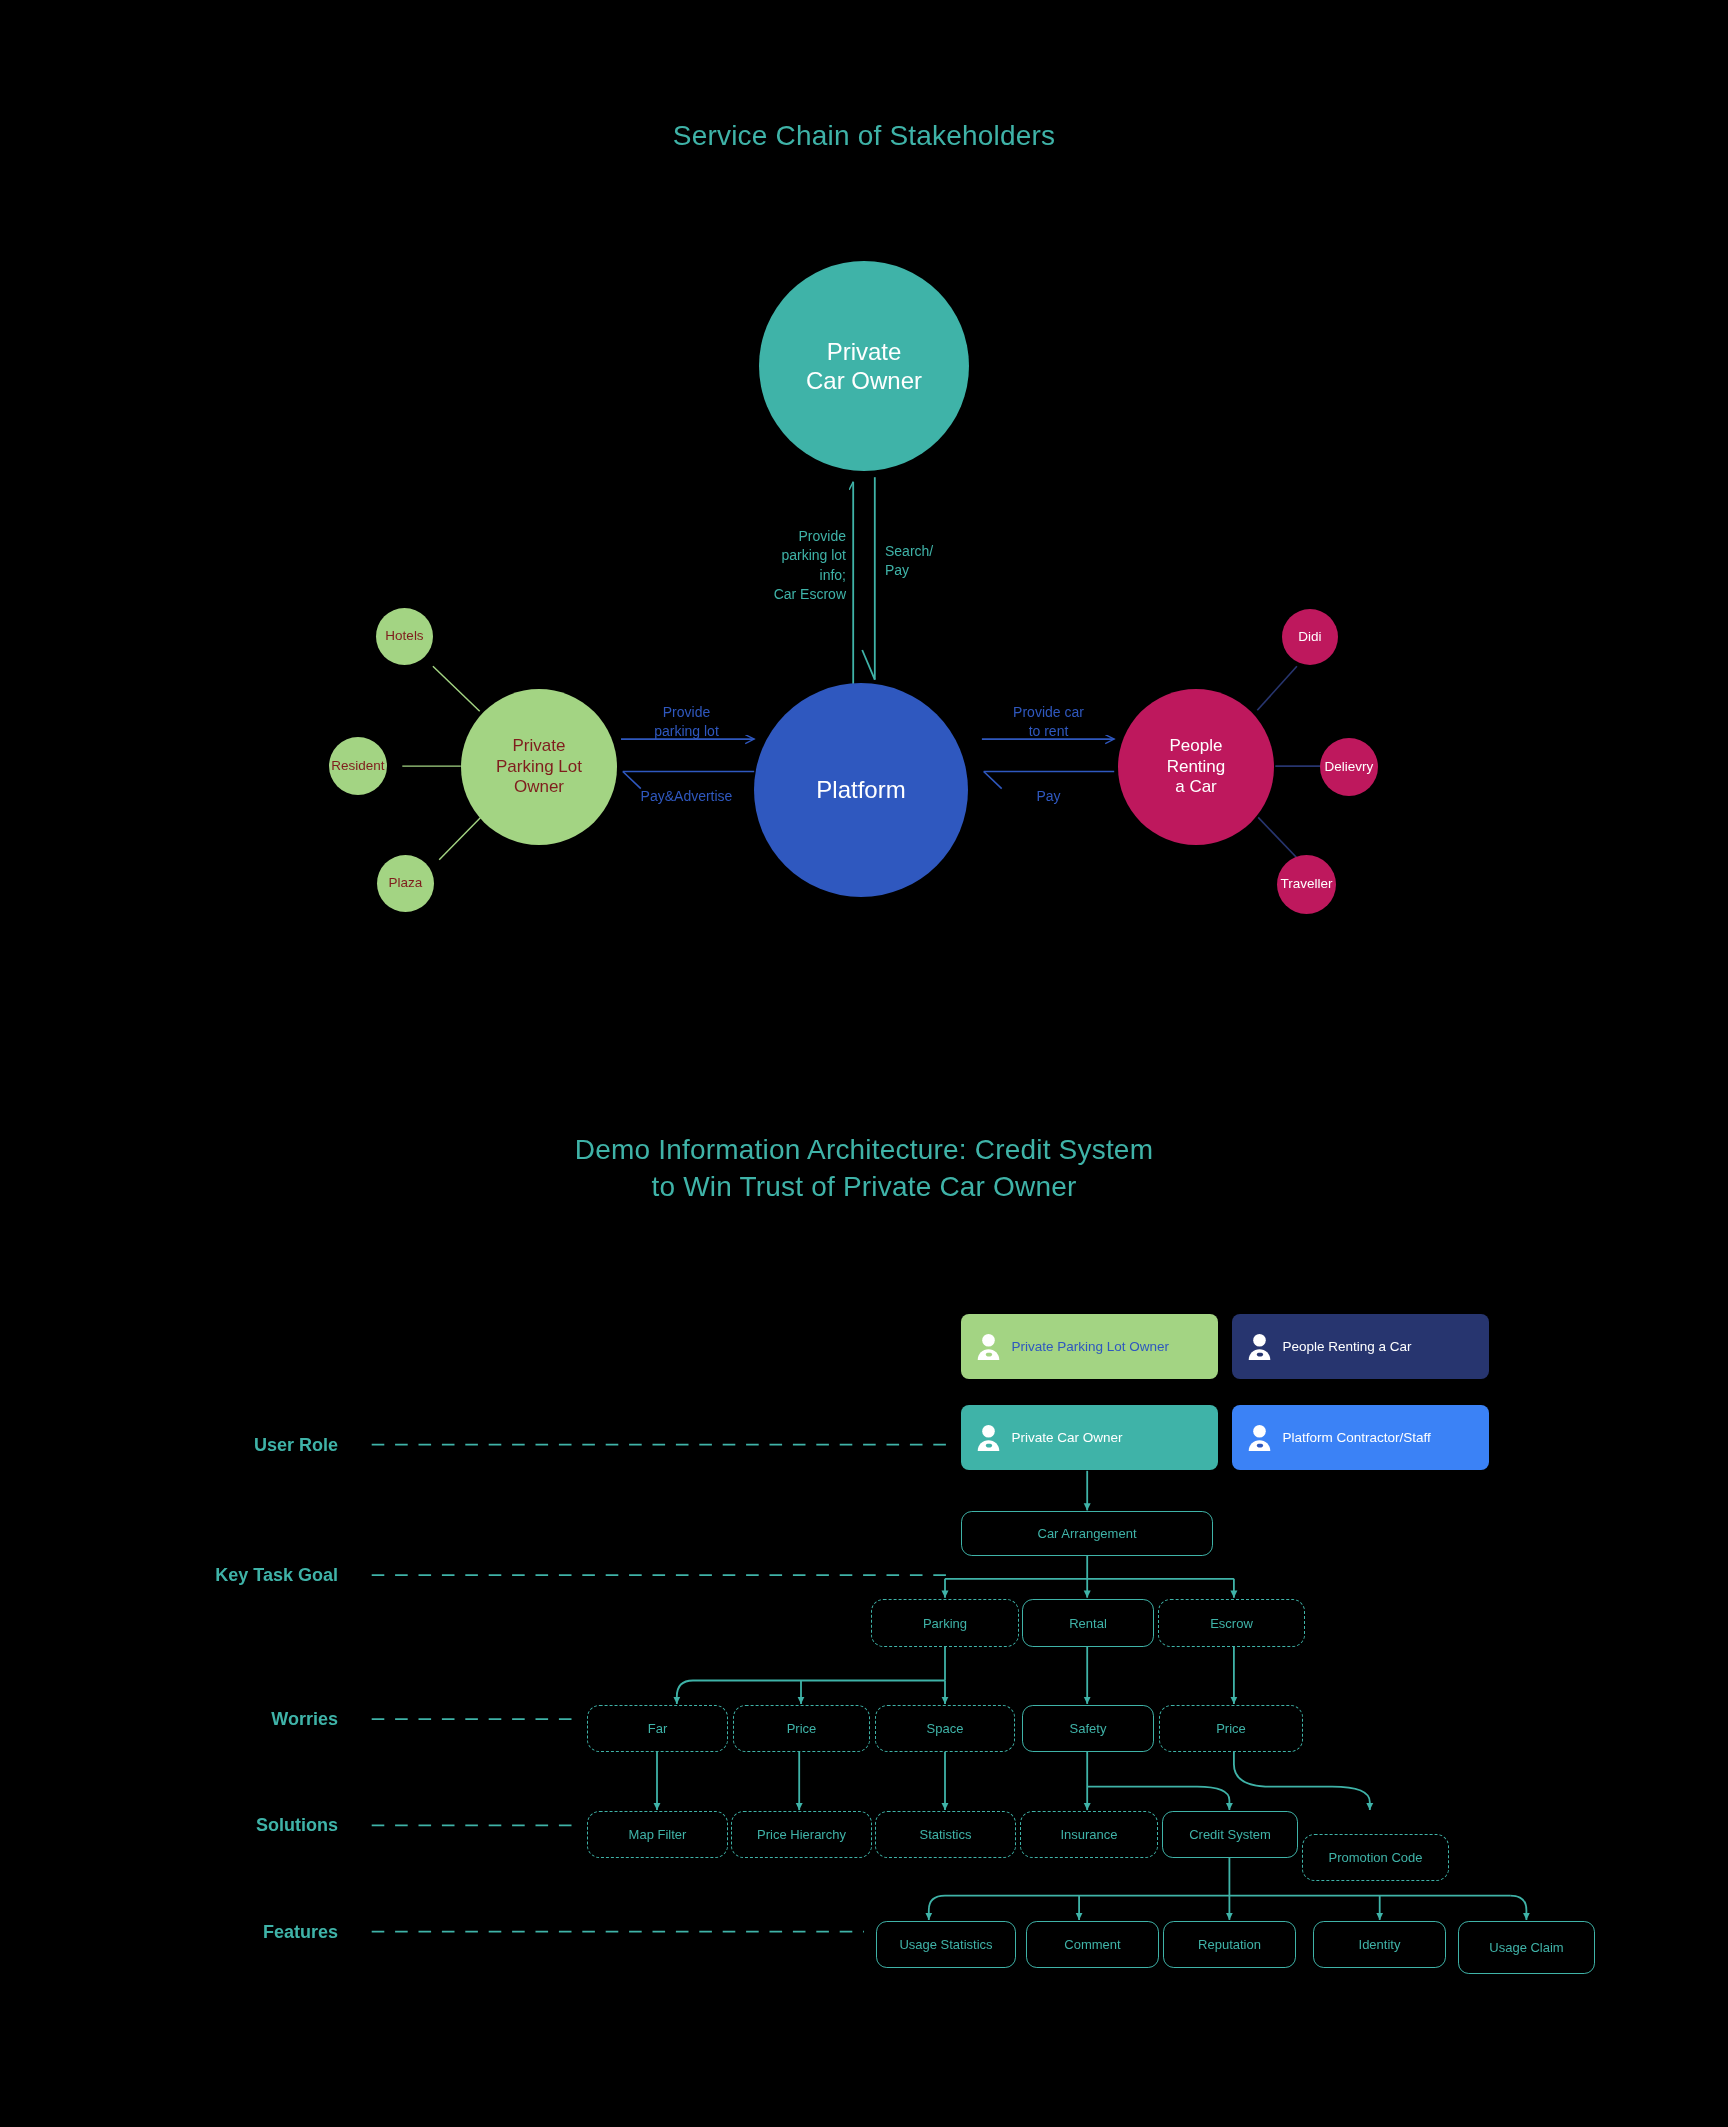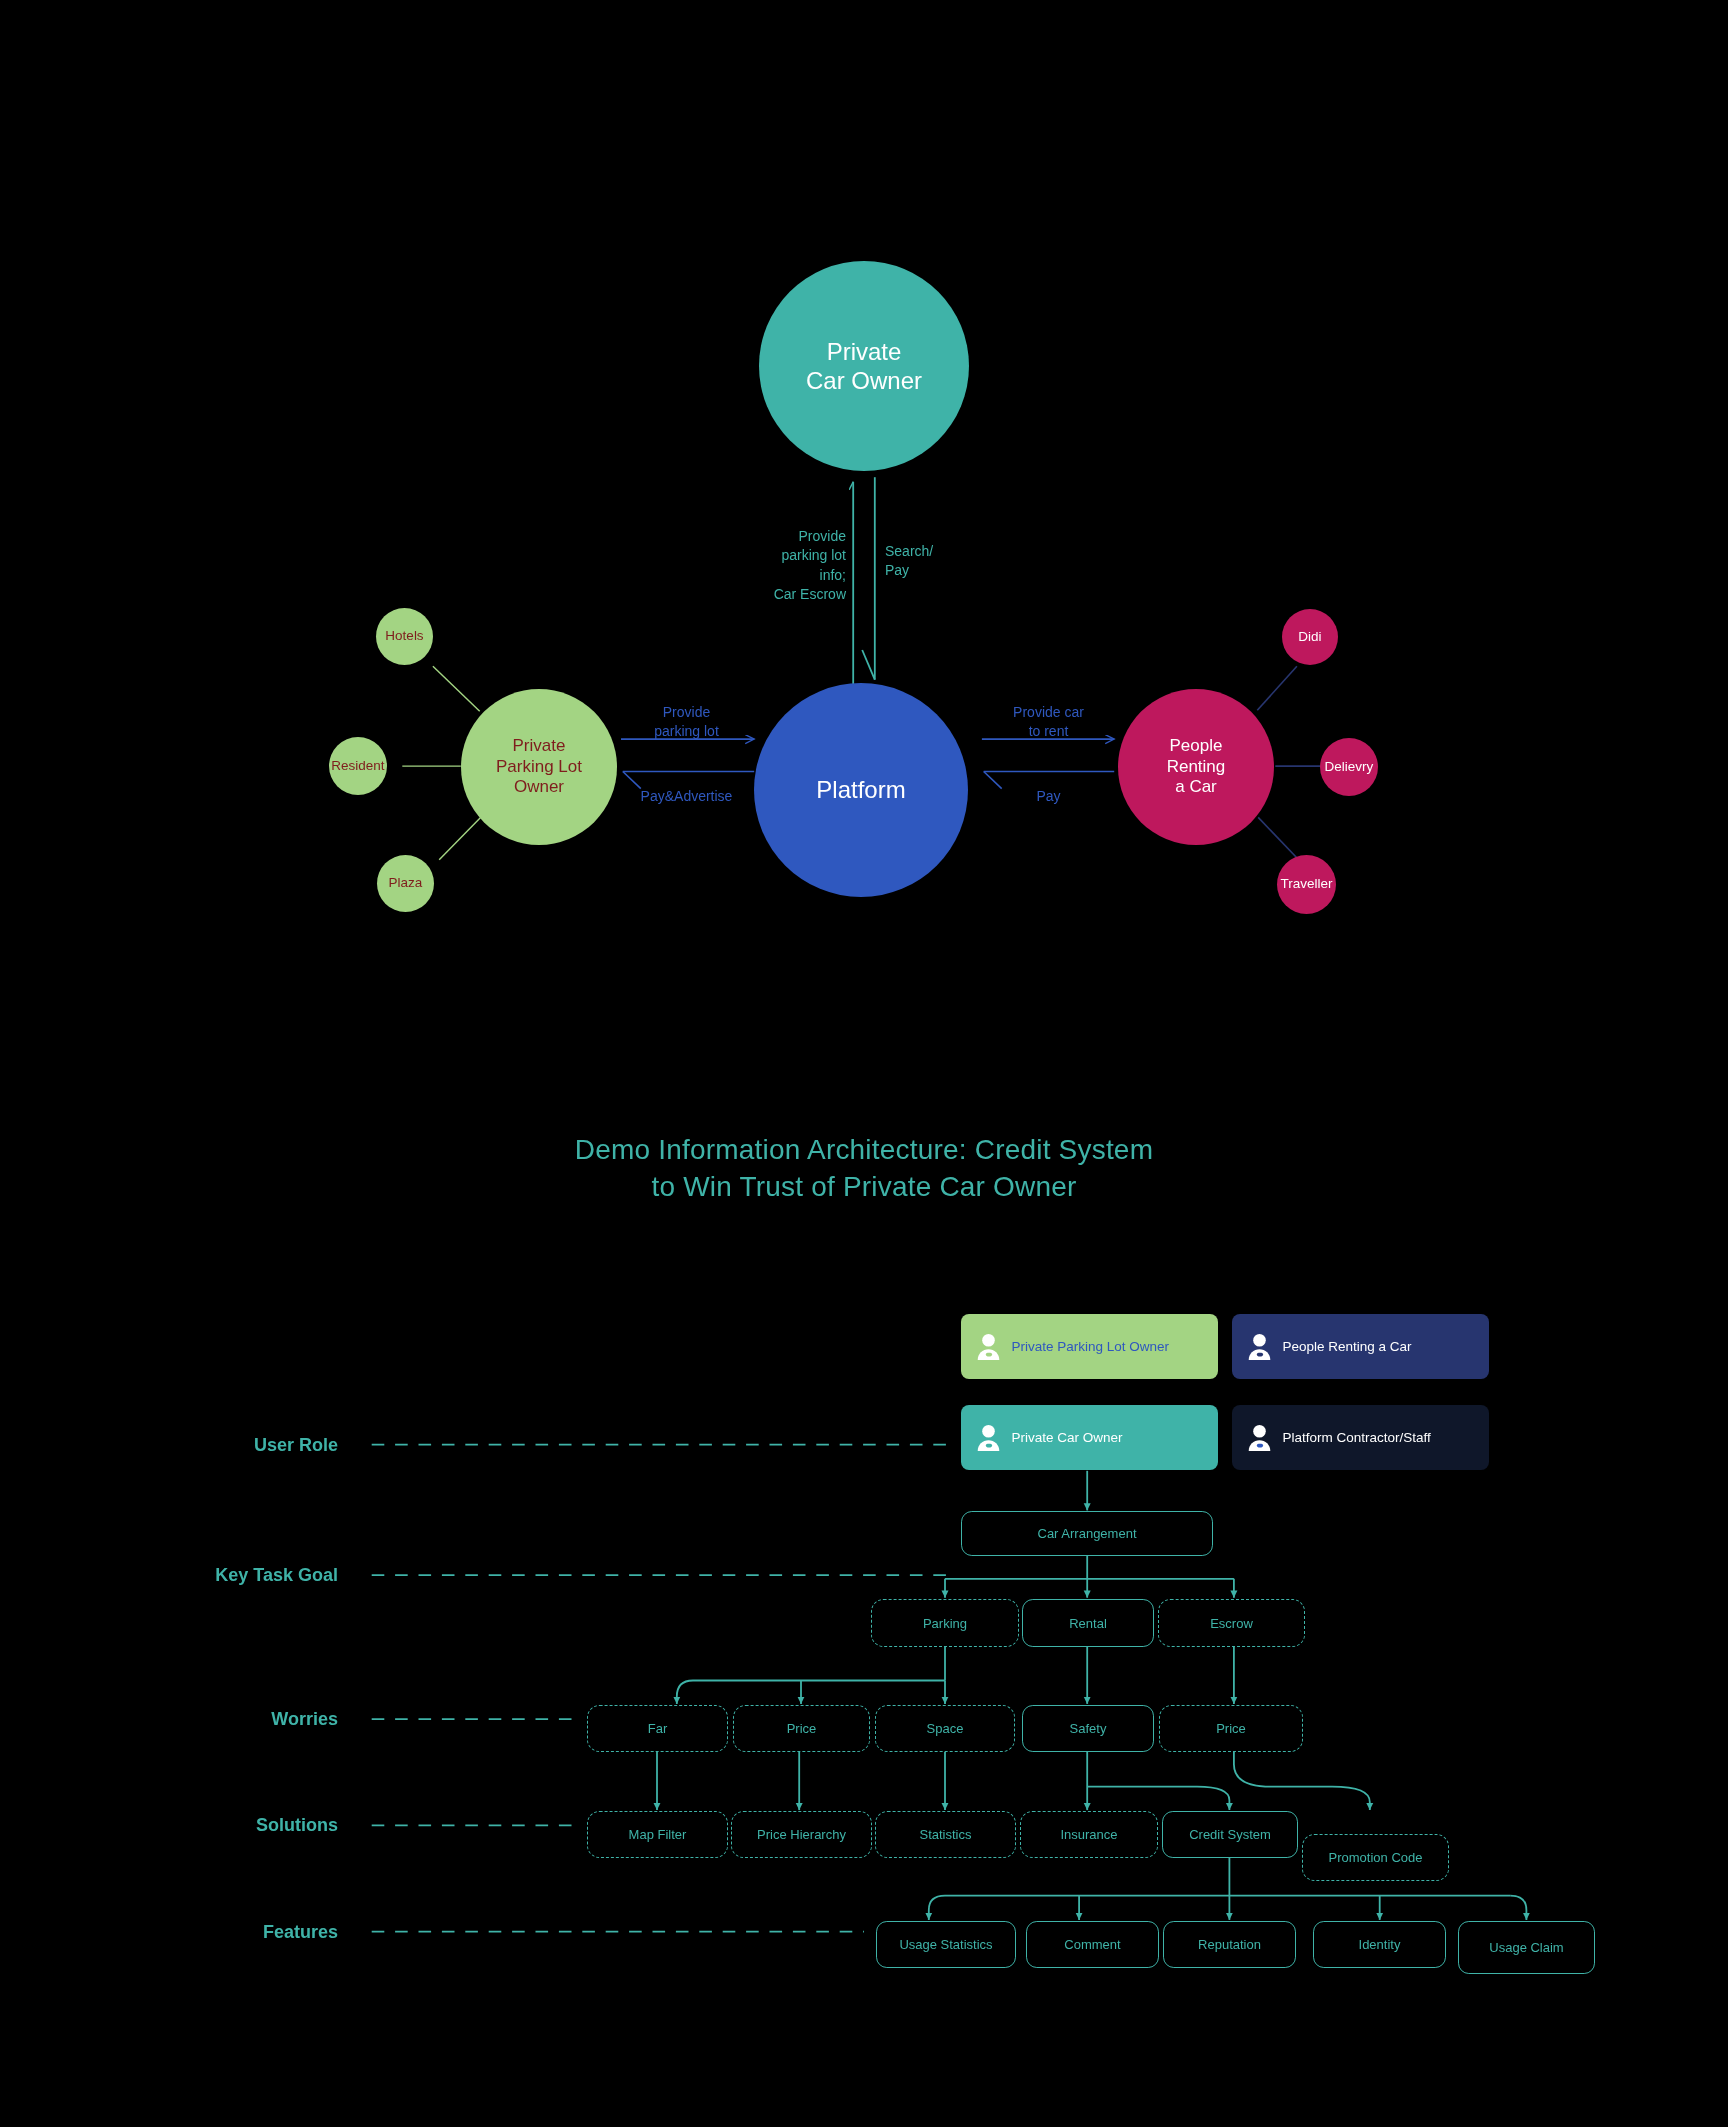--- a/index.html
+++ b/index.html
@@ -34,36 +34,37 @@
 
   .rolecard{position:absolute;border-radius:8px;display:flex;align-items:center;
             box-sizing:border-box;padding-left:14.4px;}
   .rolecard .rc-txt{font-size:13.5px;white-space:nowrap;}
   .rc-green{background:#a3d483;}
   .rc-green .rc-txt{color:#2f58bf;}
   .rc-navy{background:#27356f;}
   .rc-navy .rc-txt{color:#ffffff;}
   .rc-teal{background:#3fb3a8;}
   .rc-teal .rc-txt{color:#ffffff;}
-  .rc-blue{background:#0f172a;}
+  .rc-blue{background:#3b82f6;}
   .rc-blue .rc-txt{color:#ffffff;}
   .person{width:27px;height:29px;flex:0 0 27px;margin-right:9px;}
 
   .ibox{position:absolute;box-sizing:border-box;border:1.8px solid #3fb3a8;
         border-radius:10.8px;color:#3fb3a8;font-size:13px;display:flex;
         align-items:center;justify-content:center;text-align:center;
         background:#000;white-space:nowrap;}
   .ibox.dashed{border-style:dashed;border-radius:12.6px;}
   .ibox.solid{border-style:solid;}
 </style>
 </head>
 <body>
 
 <div class="stage">
 
+  <div class="sec-title" id="title-1">Service Chain of Stakeholders</div>
 
   <svg class="layer" viewBox="0 0 1920 2364" width="1728" height="2128">
     <defs>
       <marker id="ar-teal" markerWidth="11" markerHeight="11" refX="9" refY="4.5" orient="auto" markerUnits="userSpaceOnUse">
         <path d="M0,0 L9,4.5" stroke="#3fb3a8" stroke-width="1.6" fill="none"></path>
       </marker>
       <marker id="ar-blue" markerWidth="12" markerHeight="12" refX="10" refY="5" orient="auto" markerUnits="userSpaceOnUse">
         <path d="M0,0 L10,5 L0,10" stroke="#2f58bf" stroke-width="1.5" fill="none"></path>
       </marker>
       <marker id="ar-teal-ia" markerWidth="9" markerHeight="9" refX="8" refY="4.5" orient="auto" markerUnits="userSpaceOnUse">

